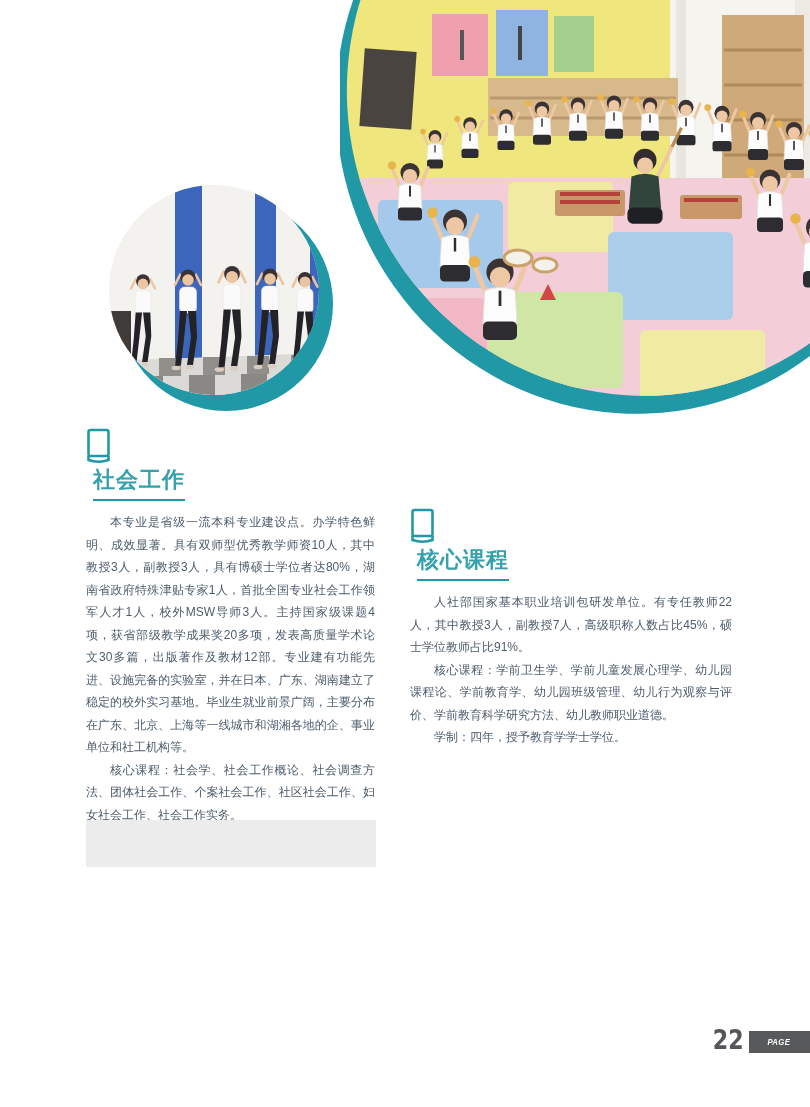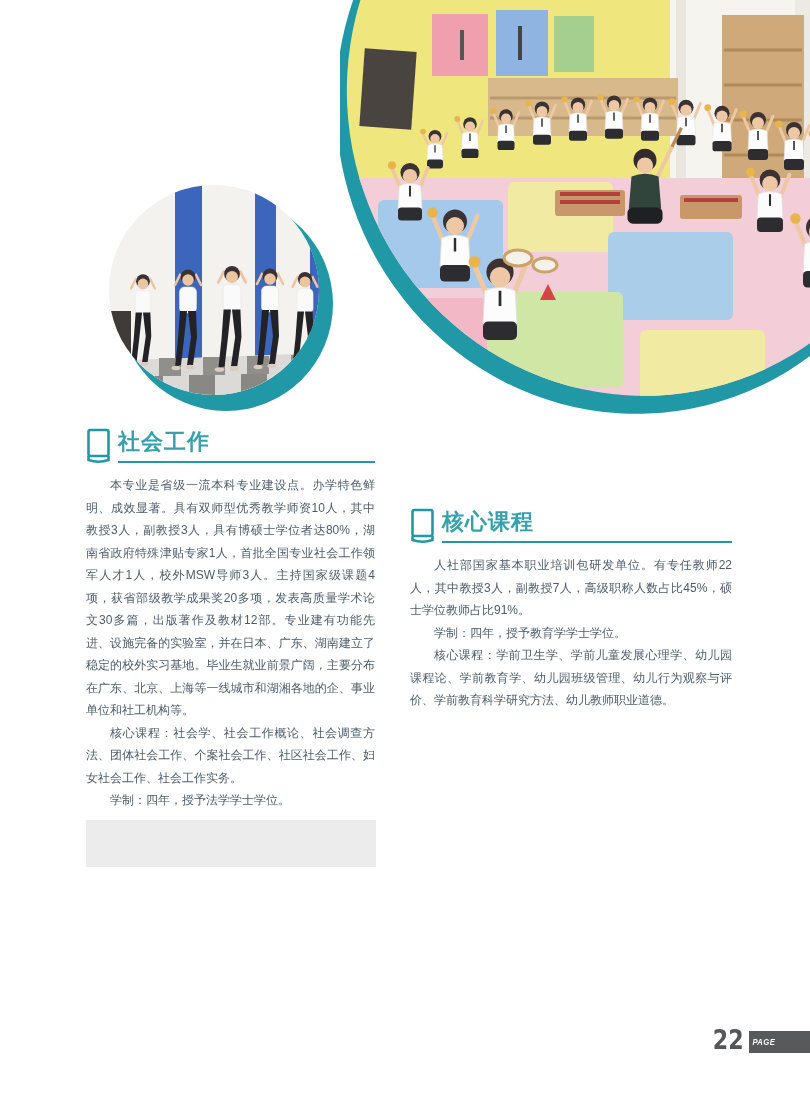--- a/index.html
+++ b/index.html
@@ -7,21 +7,21 @@
     position:relative;width:810px;height:1107px;background:#ffffff;
     margin:0 auto;overflow:hidden;
     font-family:"Liberation Sans","DejaVu Sans",sans-serif;
   }
   
   .photo-svg{position:absolute;display:block;}
   #classroom-photo{left:340px;top:0;}
   #dance-photo{left:85px;top:163px;}
   
   .section{position:absolute;}
-  .section-heading{display:flex;align-items:flex-start;}
+  .section-heading{display:flex;align-items:flex-start;flex-direction:column;}
   .book-icon{flex:0 0 auto;width:25px;height:36px;margin-top:2px;}
   .heading-body{flex:1 1 auto;margin-left:7px;}
   .section-title{
     font-size:22px;font-weight:bold;color:#35a1ad;
     letter-spacing:1px;line-height:26px;display:block;margin-top:3px;
   }
   .section-rule{height:0;border-bottom:2px solid #2098a6;margin-top:6px;}
   .section-textblock{margin-top:10px;}
   .section-textblock p{
     margin:0;font-size:12px;line-height:22.5px;color:#4d5c6c;
@@ -36,21 +36,21 @@
   }
   
   .page-number{
     position:absolute;top:1024px;right:66px;
     font-size:27px;font-weight:bold;color:#55565a;
     font-family:"DejaVu Sans","Liberation Sans",sans-serif;
     transform:scaleX(.82);transform-origin:right center;
   }
   .page-label-bar{
     position:absolute;top:1031px;left:749px;right:0;height:22px;
-    background:#58595b;display:flex;align-items:center;
+    background:#58595b;display:flex;align-items:center;justify-content:center;
   }
   .page-label-bar span{
     color:#ffffff;font-size:9px;font-weight:bold;font-style:italic;
     letter-spacing:.5px;padding-left:4px;
     transform:scaleX(.85);transform-origin:left center;
   }
 </style>
 </head>
 <body>
 
@@ -221,22 +221,22 @@
         <rect x="2.5" y="2" width="20" height="26" rx="2" fill="none" stroke="#2098a6" stroke-width="2.6"></rect>
         <path d="M2.5 28 L2.5 32 Q12.5 35.5 22.5 32 L22.5 28" fill="none" stroke="#2098a6" stroke-width="2.6"></path>
       </svg>
       <div class="heading-body">
         <span class="section-title">核心课程</span>
         <div class="section-rule"></div>
       </div>
     </div>
     <div class="section-textblock">
       <p>人社部国家基本职业培训包研发单位。有专任教师22人，其中教授3人，副教授7人，高级职称人数占比45%，硕士学位教师占比91%。</p>
+      <p>核心课程：学前卫生学、学前儿童发展心理学、幼儿园课程论、学前教育学、幼儿园班级管理、幼儿行为观察与评价、学前教育科学研究方法、幼儿教师职业道德。</p>
       <p>学制：四年，授予教育学学士学位。</p>
-      <p>核心课程：学前卫生学、学前儿童发展心理学、幼儿园课程论、学前教育学、幼儿园班级管理、幼儿行为观察与评价、学前教育科学研究方法、幼儿教师职业道德。</p>
     </div>
   </div>
 
   <div class="placeholder-box"></div>
 
   <div class="page-number">22</div>
   <div class="page-label-bar">
     <span>PAGE</span>
   </div>
 

